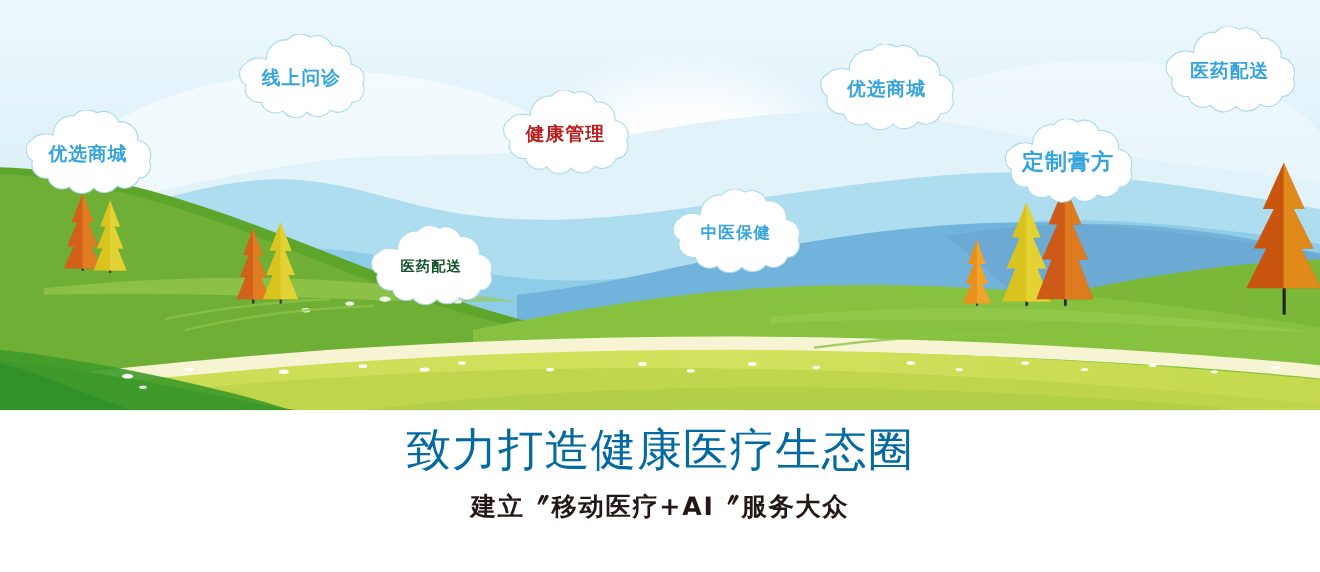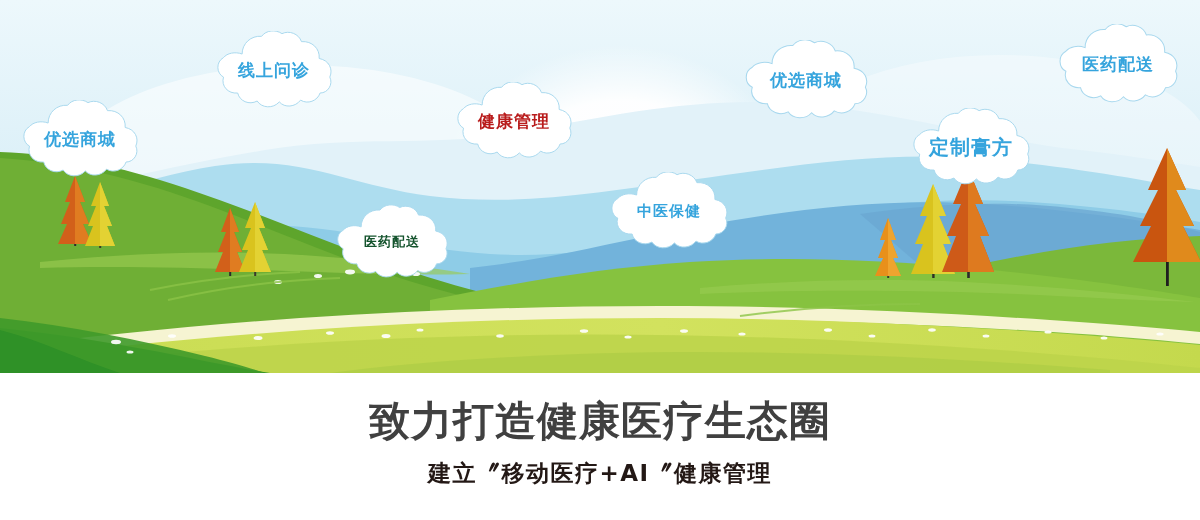--- a/index.html
+++ b/index.html
@@ -29,24 +29,24 @@
     text-shadow:0 1px 0 rgba(255,255,255,.9);
   }
 
   
   .caption{
     position:absolute;left:0;top:373px;width:1200px;height:147px;
     background:#ffffff;
     display:flex;flex-direction:column;align-items:center;justify-content:flex-start;
   }
   .caption-title{
-    margin-top:26px;
+    margin-top:14px;
     font-size:41px;line-height:1.08;
-    font-weight:700;
-    color:#404040;
+    font-weight:400;
+    color:#0369a1;
     letter-spacing:1px;
     white-space:nowrap;
   }
   .caption-sub{
     margin-top:18px;
     font-size:23px;line-height:1.1;
     font-weight:700;
     color:#231815;
     letter-spacing:1.5px;
     white-space:nowrap;
@@ -266,16 +266,16 @@
       <div class="cloud" style="left: 1054px; top: 24px; width: 128px; height: 80px;">
         <svg class="cloud-shape" viewBox="0 0 140 88" preserveAspectRatio="none">
           <path d="M34,26 C34,14 44,5 56,6 C61,-1 72,-2 79,3 C87,-1 98,3 101,12 C113,11 122,20 121,31 C132,33 137,43 133,52 C137,60 131,70 122,70 C119,79 108,83 100,78 C94,86 82,87 76,80 C69,88 56,87 51,79 C42,84 31,79 29,70 C18,71 10,62 13,52 C5,48 4,35 13,30 C17,25 26,23 34,26 Z" fill="#FFFFFF" stroke="#A8D8EE" stroke-width="1.1"></path>
         </svg>
         <span class="cloud-text" style="font-size: 17px; color: rgb(53, 164, 221);">医药配送</span>
       </div>
     </div>
 
   <div class="caption">
     <div class="caption-title">致力打造健康医疗生态圈</div>
-    <div class="caption-sub">建立〞移动医疗+AI〞健康管理</div>
+    <div class="caption-sub">建立〞移动医疗+AI〞服务大众</div>
   </div>
 
 </div>
 
 </body></html>

